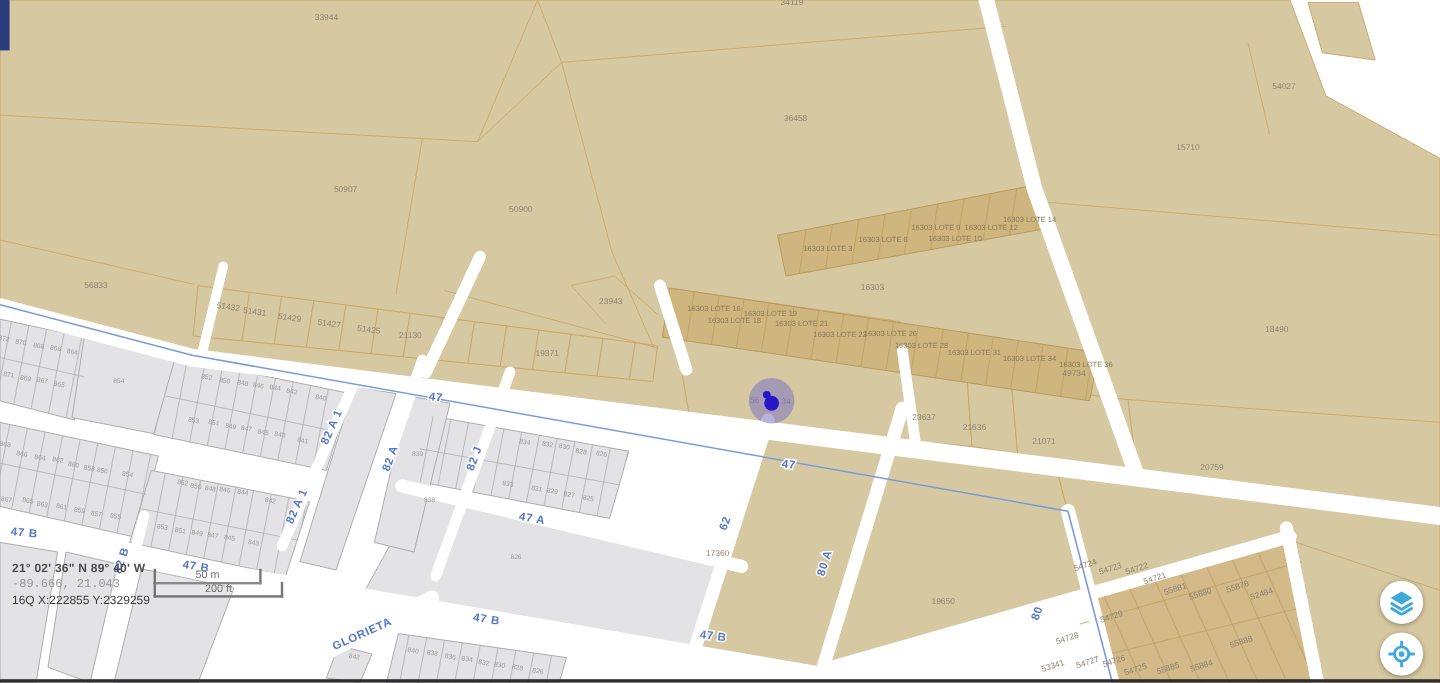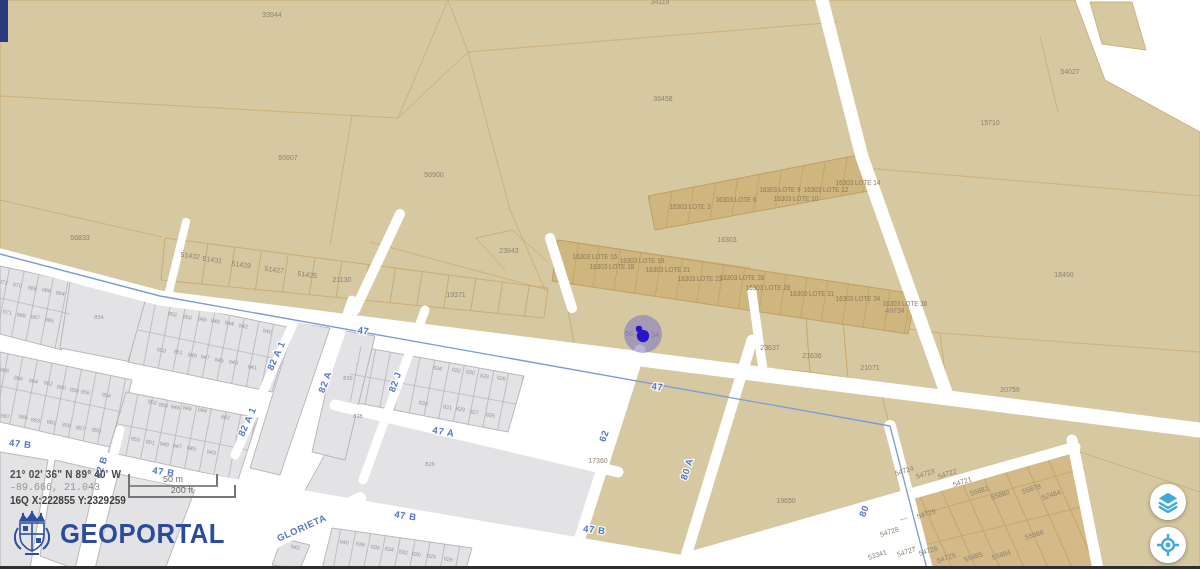--- a/index.html
+++ b/index.html
@@ -11,21 +11,21 @@
   .lb-t{fill:#8d8374;font-size:7px;}
   .lb-g{fill:#9b9b9f;font-size:5.6px;}
   .lb-l{fill:#8a7b59;font-size:6.3px;}
   .lb-s{fill:#5577c8;font-size:9.5px;font-weight:bold;letter-spacing:.6px;
         paint-order:stroke;stroke:rgba(255,255,255,.85);stroke-width:2.6px;}
   
   .navybar{position:absolute;left:0;top:0;width:8px;height:42px;background:#2b3c7e;}
   .coords{position:absolute;left:10px;top:468px;line-height:13px;font-size:10px;color:#555;}
   .coords .c1{color:#4c4c4c;font-weight:bold;letter-spacing:.2px;}
   .coords .c2{color:#979797;font-family:Liberation Mono, monospace;}
-  .coords .c3{color:#3e3e3e;font-weight:bold;}
+  .coords .c3{color:#3e3e3e;font-weight:normal;}
   .scalebar{position:absolute;left:128px;top:474px;color:#6f6f6f;font-size:9px;}
   .sb-line{border:2px solid #757575;border-top:none;text-align:center;
            height:11px;line-height:10px;background:rgba(255,255,255,.15);}
   .sb-m{width:86px;}
   .sb-ft{width:104px;margin-top:-2px;}
   .logo{position:absolute;left:12px;top:510px;display:flex;align-items:center;gap:8px;}
   .logo-text{color:#2b4b9d;font-size:27px;font-weight:bold;letter-spacing:.5px;
              transform:scaleX(.95);transform-origin:left center;}
   .ctl-btn{position:absolute;left:1150px;width:36px;height:36px;border-radius:50%;
            background:#fff;box-shadow:0 1px 4px rgba(0,0,0,.35);cursor:pointer;
@@ -315,38 +315,20 @@
   <div class="c1">21° 02' 36" N 89° 40' W</div>
   <div class="c2">-89.666, 21.043</div>
   <div class="c3">16Q X:222855 Y:2329259</div>
 </div>
 
 <div class="scalebar">
   <div class="sb-line sb-m">50 m</div>
   <div class="sb-line sb-ft">200 ft</div>
 </div>
 
-<div class="logo">
-  <svg width="40" height="48" viewBox="0 0 40 48">
-    <g fill="none" stroke="#2d4f9f" stroke-width="1.6">
-      <path d="M8,11 L11,5 L15,10 L20,3 L25,10 L29,5 L32,11 Z" fill="#2d4f9f"></path>
-      <circle cx="11" cy="4" r="1.2" fill="#2d4f9f" stroke="none"></circle>
-      <circle cx="20" cy="2" r="1.2" fill="#2d4f9f" stroke="none"></circle>
-      <circle cx="29" cy="4" r="1.2" fill="#2d4f9f" stroke="none"></circle>
-      <path d="M8,13 h24 v13 c0,9 -7,13 -12,15 c-5,-2 -12,-6 -12,-15 Z"></path>
-      <line x1="20" y1="13" x2="20" y2="41"></line>
-      <line x1="8" y1="24" x2="32" y2="24"></line>
-      <rect x="11" y="16" width="5" height="5" fill="#2d4f9f" stroke="none"></rect>
-      <rect x="24" y="28" width="5" height="5" fill="#2d4f9f" stroke="none"></rect>
-      <path d="M6,18 c-5,7 -4,16 3,21 M34,18 c5,7 4,16 -3,21" stroke-width="2"></path>
-      <path d="M13,44 h14" stroke-width="2"></path>
-    </g>
-  </svg>
-  <span class="logo-text">GEOPORTAL</span>
-</div>
 
 <div class="ctl-btn btn-layers">
   <svg width="22" height="22" viewBox="0 0 24 24">
     <path d="M12 2 L22 8 L12 14 L2 8 Z" fill="#3fa9dc"></path>
     <polyline points="3,13 12,18.5 21,13" fill="none" stroke="#3fa9dc" stroke-width="2.6" stroke-linecap="round" stroke-linejoin="round"></polyline>
     <polyline points="3,17.5 12,23 21,17.5" fill="none" stroke="#3fa9dc" stroke-width="2.6" stroke-linecap="round" stroke-linejoin="round"></polyline>
   </svg>
 </div>
 <div class="ctl-btn btn-locate">
   <svg width="22" height="22" viewBox="0 0 24 24">

